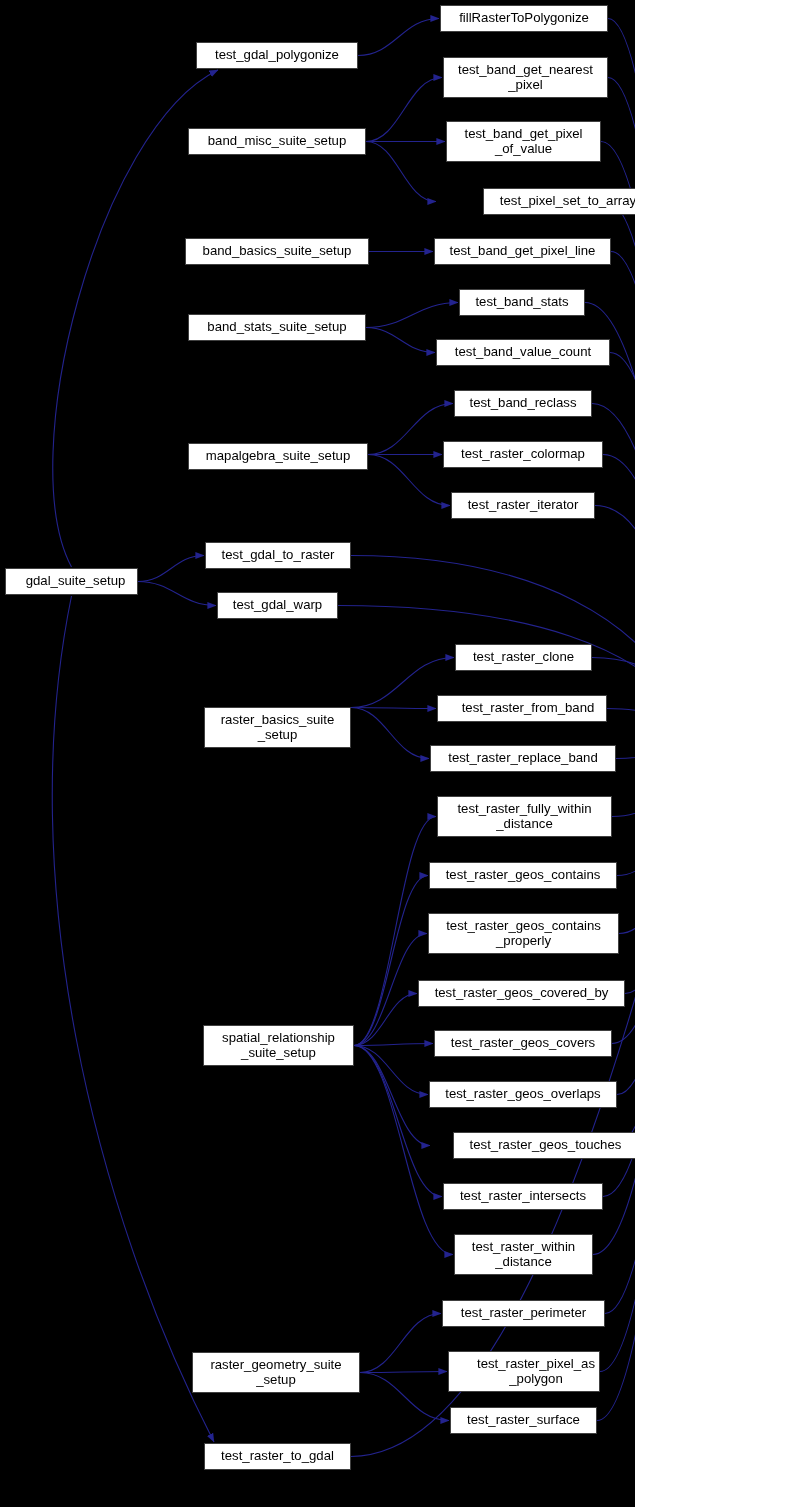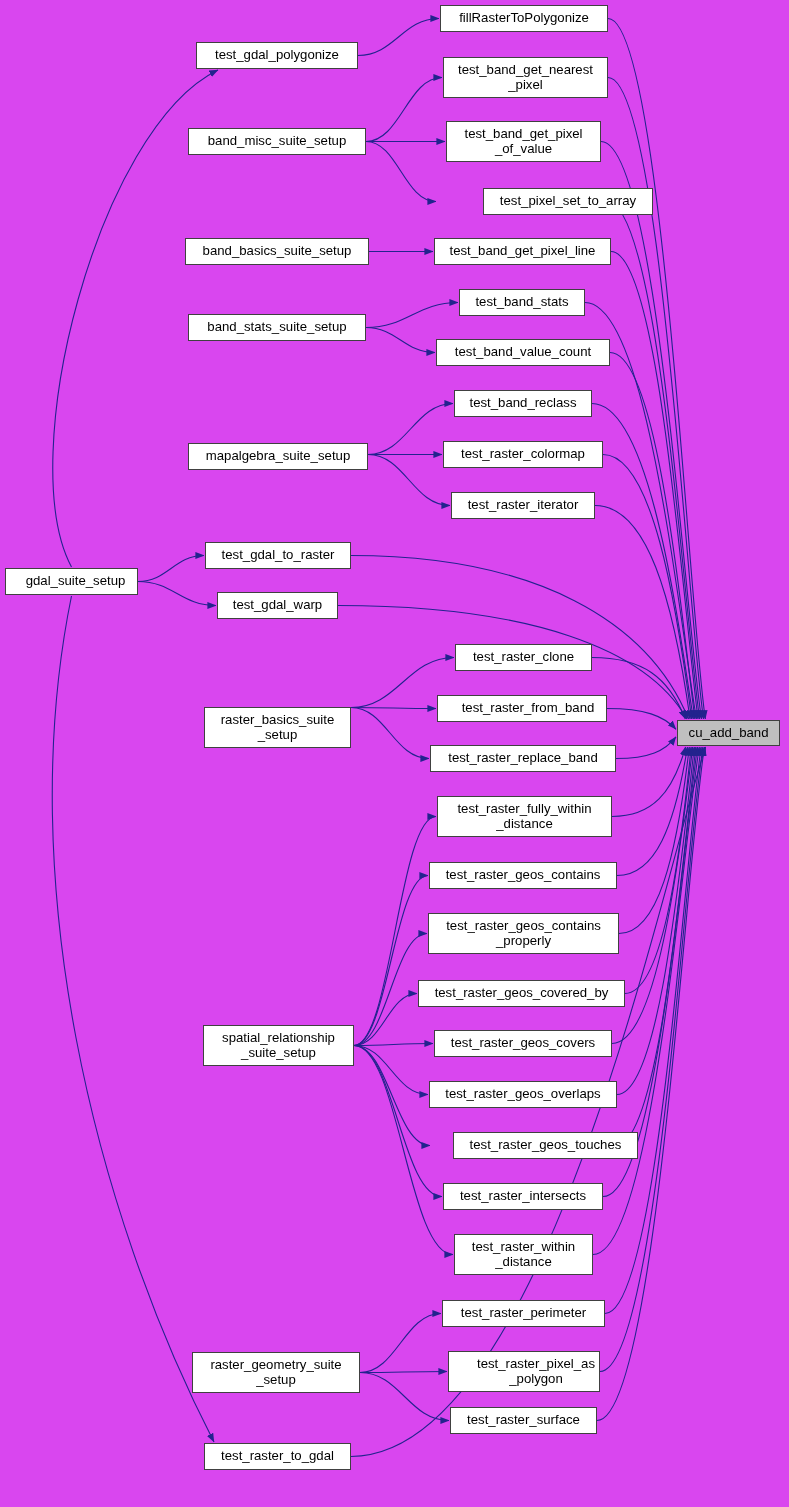--- a/index.html
+++ b/index.html
@@ -1,18 +1,18 @@
 <!DOCTYPE html>
 <html><head>
 <meta charset="utf-8">
 <title>cu_add_band caller graph</title>
 <style>
   html,body{margin:0;padding:0;background:#ffffff;}
   body{font-family:"Liberation Sans","DejaVu Sans",sans-serif;}
-  #canvas{position:relative;width:789px;height:1507px;background:#d946ef;overflow:hidden;}
+  #canvas{position:relative;width:635px;height:1507px;background:#000000;overflow:hidden;}
   #edges{position:absolute;left:0;top:0;width:789px;height:1507px;pointer-events:none;}
   .node{
     position:absolute;
     box-sizing:border-box;
     border:1px solid #404040;
     background:#ffffff;
     color:#000000;
     font-size:13.2px;
     line-height:14.6px;
     display:flex;

